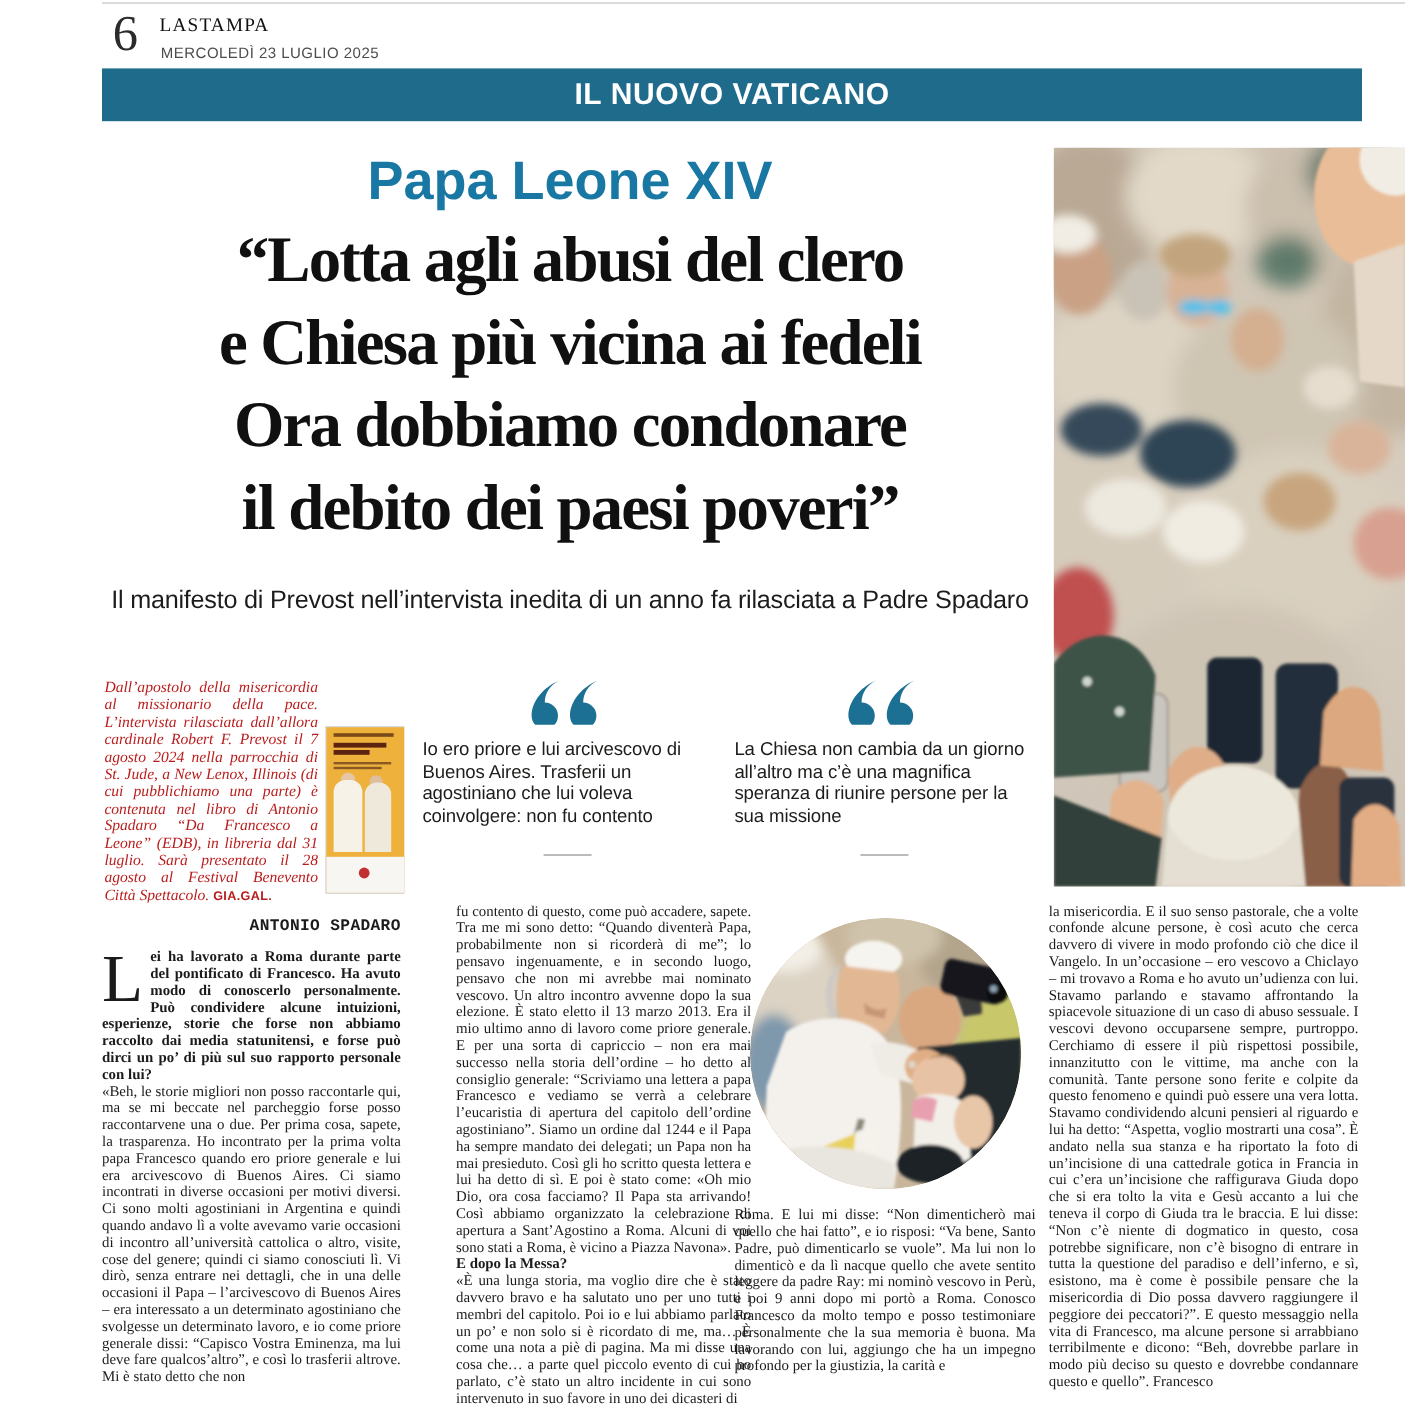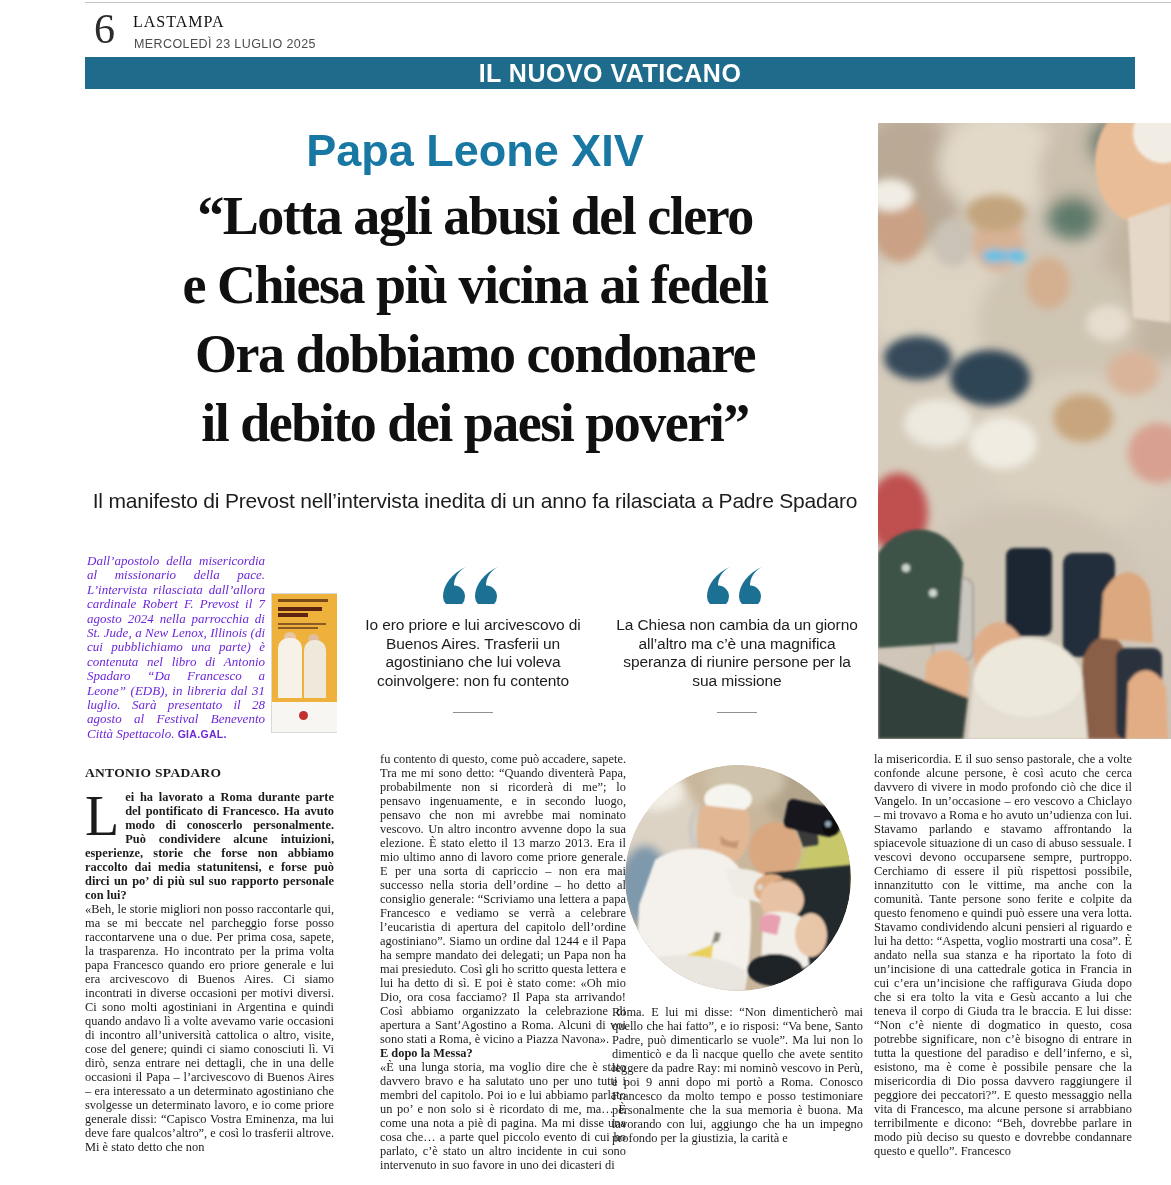--- a/index.html
+++ b/index.html
@@ -4,64 +4,64 @@
 <style>
   html,body{margin:0;padding:0;background:#ffffff;}
   body{width:1171px;height:1185px;position:relative;font-family:"Liberation Sans",sans-serif;color:#1b1b1b;overflow:hidden;}
   .abs{position:absolute;}
 
   
   .top-hairline{left:85px;top:2px;width:1086px;height:1px;background:#c4c4c4;}
   .pagenum{left:94px;top:8px;font-family:"Liberation Serif",serif;font-size:42px;font-weight:400;color:#2b2b2b;line-height:1;}
   .masthead{left:133px;top:13px;font-family:"Liberation Serif",serif;font-size:16px;font-weight:normal;letter-spacing:1px;color:#111;}
   .dateline{left:134px;top:37px;font-size:12.5px;color:#4c4c4c;letter-spacing:.4px;}
-  .banner{left:85px;top:57px;width:1050px;height:32px;background:#1e6b8c;display:flex;align-items:center;justify-content:center;}
+  .banner{left:85px;top:57px;width:1050px;height:44px;background:#1e6b8c;display:flex;align-items:center;justify-content:center;}
   .banner span{color:#fff;font-size:25px;font-weight:bold;letter-spacing:.5px;}
 
   
   .kicker{left:85px;top:126px;width:780px;text-align:center;font-family:Liberation Sans, sans-serif;font-weight:bold;font-size:45px;color:#1878a3;line-height:1.1;}
   .headline{left:85px;top:182px;width:780px;text-align:center;font-family:"Liberation Serif",serif;font-weight:bold;font-size:54px;line-height:69px;color:#101010;letter-spacing:-1.5px;}
   .standfirst{left:85px;top:486px;width:780px;text-align:center;font-size:21px;line-height:29px;color:#1c1c1c;letter-spacing:-.2px;}
 
   
-  .intro{left:87px;top:554px;width:250px;height:186px;font-family:"Liberation Serif",serif;font-style:italic;font-size:13px;line-height:14.4px;text-align:justify;color:#6d28d9;overflow:hidden;}
+  .intro{left:87px;top:566px;width:250px;height:186px;font-family:"Liberation Serif",serif;font-style:italic;font-size:13px;line-height:14.4px;text-align:justify;color:#b91c1c;overflow:hidden;}
   .bookcover{float:right;width:65px;height:138px;margin:40px 0 2px 7px;background:#edb13c;position:relative;box-shadow:0 0 0 1px #d9d9d9;}
   .bookcover .bc-author{position:absolute;left:6px;top:5px;width:50px;height:3px;background:#7a4a18;}
   .bookcover .bc-title{position:absolute;left:6px;top:13px;width:44px;height:4px;background:#5c2310;}
   .bookcover .bc-title2{position:absolute;left:6px;top:19px;width:30px;height:4px;background:#5c2310;}
   .bookcover .bc-sub{position:absolute;left:6px;top:29px;width:48px;height:2px;background:#8a5a22;}
   .bookcover .bc-sub2{position:absolute;left:6px;top:33px;width:40px;height:2px;background:#8a5a22;}
   .bookcover .bc-fig1{position:absolute;left:6px;top:44px;width:24px;height:60px;background:#f6f2e8;border-radius:10px 10px 0 0;}
   .bookcover .bc-fig2{position:absolute;left:32px;top:46px;width:22px;height:58px;background:#efe9dc;border-radius:10px 10px 0 0;}
   .bookcover .bc-head1{position:absolute;left:12px;top:38px;width:12px;height:11px;background:#e7c6a6;border-radius:50%;}
   .bookcover .bc-head2{position:absolute;left:36px;top:40px;width:11px;height:10px;background:#dfbd9d;border-radius:50%;}
   .bookcover .bc-base{position:absolute;left:0;bottom:0;width:65px;height:30px;background:#f7f6f3;}
   .bookcover .bc-dot{position:absolute;left:27px;bottom:12px;width:9px;height:9px;background:#c03030;border-radius:50%;}
   .intro .sig{font-style:normal;font-family:"Liberation Sans",sans-serif;font-weight:bold;font-size:10.5px;letter-spacing:.3px;}
 
   
-  .pq{top:566px;text-align:center;}
+  .pq{top:566px;text-align:left;}
   .pq1{left:352px;width:242px;}
   .pq2{left:612px;width:250px;}
   .pq .mark{display:block;margin:0 auto 12px auto;}
   .pq .qtext{font-size:15.5px;line-height:18.5px;color:#1d1d1b;letter-spacing:-.1px;}
   .pq .divider{width:40px;height:0;border-top:1.5px solid #8f8f8f;margin:22px auto 0 auto;}
 
   
   .crowd{left:878px;top:123px;width:293px;height:616px;overflow:hidden;}
 
   
   .col{top:752px;height:433px;overflow:hidden;font-family:"Liberation Serif",serif;font-size:12.4px;line-height:14px;text-align:justify;color:#1b1b1b;}
   .col1{left:85px;width:249px;}
   .col2{left:351px;width:246px;margin-left:29px;}
   .col3{left:612px;width:251px;}
   .col4{left:874px;width:258px;}
   .sectionband{width:100%;height:33px;background:#1e6b8c;display:flex;align-items:center;box-sizing:border-box;padding-left:13px;margin-top:4px;}
   .sectionband span{color:#fff;font-family:"Liberation Sans",sans-serif;font-weight:bold;font-size:16.5px;letter-spacing:.3px;}
-  .byline{font-family:Liberation Serif, serif;font-weight:bold;font-size:13.5px;letter-spacing:.3px;margin:14px 0 10px 0;text-align:left;}
+  .byline{font-family:Liberation Mono, monospace;font-weight:bold;font-size:13.5px;letter-spacing:.3px;margin:14px 0 10px 0;text-align:right;}
   .question{font-weight:bold;}
   .dropcap{float:left;font-size:56px;line-height:46px;padding:3px 6px 0 0;font-weight:normal;}
   p.bodytext{margin:0;}
   p.q2{margin:0;font-weight:bold;}
   .circlephoto{width:226px;height:226px;border-radius:50%;overflow:hidden;margin:13px auto 14px auto;}
 </style>
 </head>
 <body>
 
 <div>

